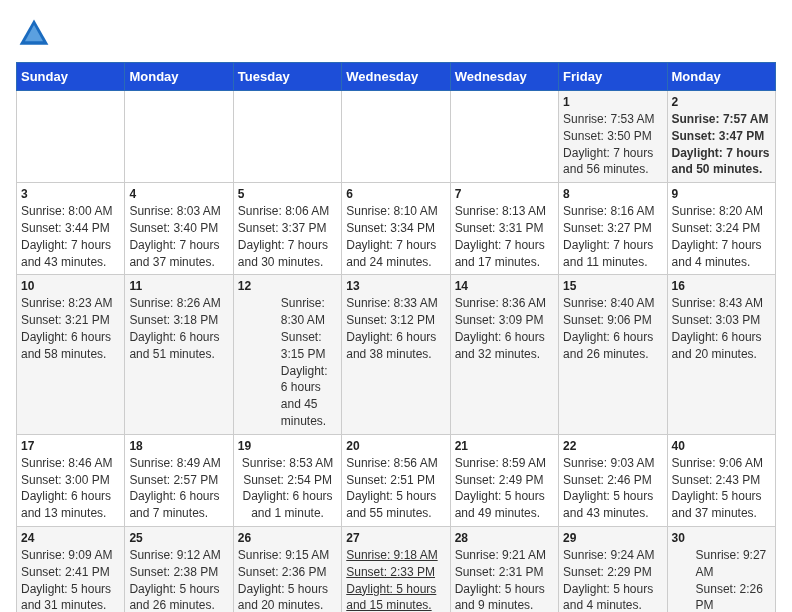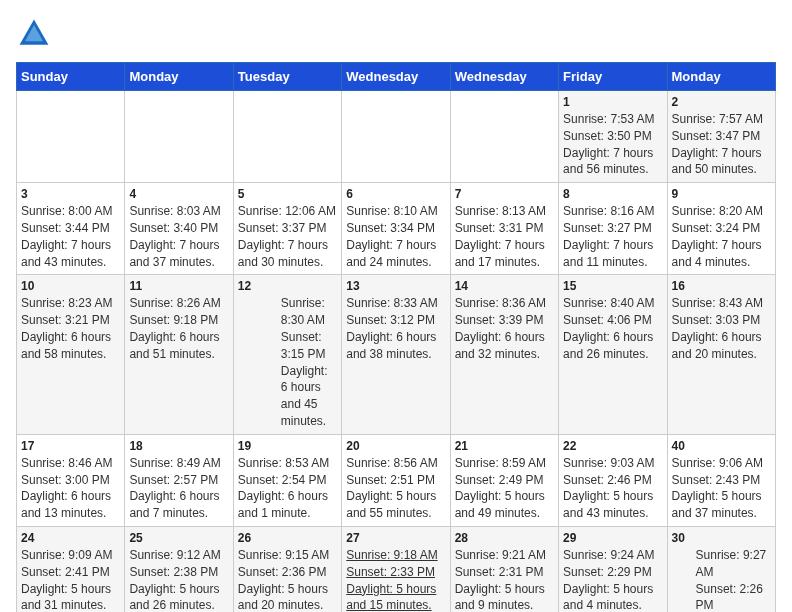--- a/index.html
+++ b/index.html
@@ -128,21 +128,21 @@
         <td class="empty-cell"></td>
         <td>
           <span class="day-num">1</span>
           <div class="day-info" style="white-space: pre-line;">Sunrise: 7:53 AM
 Sunset: 3:50 PM
 Daylight: 7 hours
 and 56 minutes.</div>
         </td>
         <td>
           <span class="day-num">2</span>
-          <div class="day-info" style="white-space: pre-line;">Sunrise: 7:57 AM
+          <div class="day-info" style="white-space: pre-line; font-weight: bold;">Sunrise: 7:57 AM
 Sunset: 3:47 PM
 Daylight: 7 hours
 and 50 minutes.</div>
         </td>
       </tr>
       <tr>
         <td>
           <span class="day-num">3</span>
           <div class="day-info" style="white-space: pre-line;">Sunrise: 8:00 AM
 Sunset: 3:44 PM
@@ -151,21 +151,21 @@
         </td>
         <td>
           <span class="day-num">4</span>
           <div class="day-info" style="white-space: pre-line;">Sunrise: 8:03 AM
 Sunset: 3:40 PM
 Daylight: 7 hours
 and 37 minutes.</div>
         </td>
         <td>
           <span class="day-num">5</span>
-          <div class="day-info" style="white-space: pre-line;">Sunrise: 12:06 AM
+          <div class="day-info" style="white-space: pre-line;">Sunrise: 8:06 AM
 Sunset: 3:37 PM
 Daylight: 7 hours
 and 30 minutes.</div>
         </td>
         <td>
           <span class="day-num">6</span>
           <div class="day-info" style="white-space: pre-line;">Sunrise: 8:10 AM
 Sunset: 3:34 PM
 Daylight: 7 hours
 and 24 minutes.</div>
@@ -196,49 +196,49 @@
         <td>
           <span class="day-num">10</span>
           <div class="day-info" style="white-space: pre-line;">Sunrise: 8:23 AM
 Sunset: 3:21 PM
 Daylight: 6 hours
 and 58 minutes.</div>
         </td>
         <td>
           <span class="day-num">11</span>
           <div class="day-info" style="white-space: pre-line;">Sunrise: 8:26 AM
-Sunset: 9:18 PM
+Sunset: 3:18 PM
 Daylight: 6 hours
 and 51 minutes.</div>
         </td>
         <td>
           <span class="day-num">12</span>
           <div class="day-info" style="white-space: pre-line; margin-left: 43px;">Sunrise: 8:30 AM
 Sunset: 3:15 PM
 Daylight: 6 hours
 and 45 minutes.</div>
         </td>
         <td>
           <span class="day-num">13</span>
           <div class="day-info" style="white-space: pre-line;">Sunrise: 8:33 AM
 Sunset: 3:12 PM
 Daylight: 6 hours
 and 38 minutes.</div>
         </td>
         <td>
           <span class="day-num">14</span>
           <div class="day-info" style="white-space: pre-line;">Sunrise: 8:36 AM
-Sunset: 3:39 PM
+Sunset: 3:09 PM
 Daylight: 6 hours
 and 32 minutes.</div>
         </td>
         <td>
           <span class="day-num">15</span>
           <div class="day-info" style="white-space: pre-line;">Sunrise: 8:40 AM
-Sunset: 4:06 PM
+Sunset: 9:06 PM
 Daylight: 6 hours
 and 26 minutes.</div>
         </td>
         <td>
           <span class="day-num">16</span>
           <div class="day-info" style="white-space: pre-line;">Sunrise: 8:43 AM
 Sunset: 3:03 PM
 Daylight: 6 hours
 and 20 minutes.</div>
         </td>
@@ -253,21 +253,21 @@
         </td>
         <td>
           <span class="day-num">18</span>
           <div class="day-info" style="white-space: pre-line;">Sunrise: 8:49 AM
 Sunset: 2:57 PM
 Daylight: 6 hours
 and 7 minutes.</div>
         </td>
         <td>
           <span class="day-num">19</span>
-          <div class="day-info" style="white-space: pre-line;">Sunrise: 8:53 AM
+          <div class="day-info" style="white-space: pre-line; text-align: center;">Sunrise: 8:53 AM
 Sunset: 2:54 PM
 Daylight: 6 hours
 and 1 minute.</div>
         </td>
         <td>
           <span class="day-num">20</span>
           <div class="day-info" style="white-space: pre-line;">Sunrise: 8:56 AM
 Sunset: 2:51 PM
 Daylight: 5 hours
 and 55 minutes.</div>

